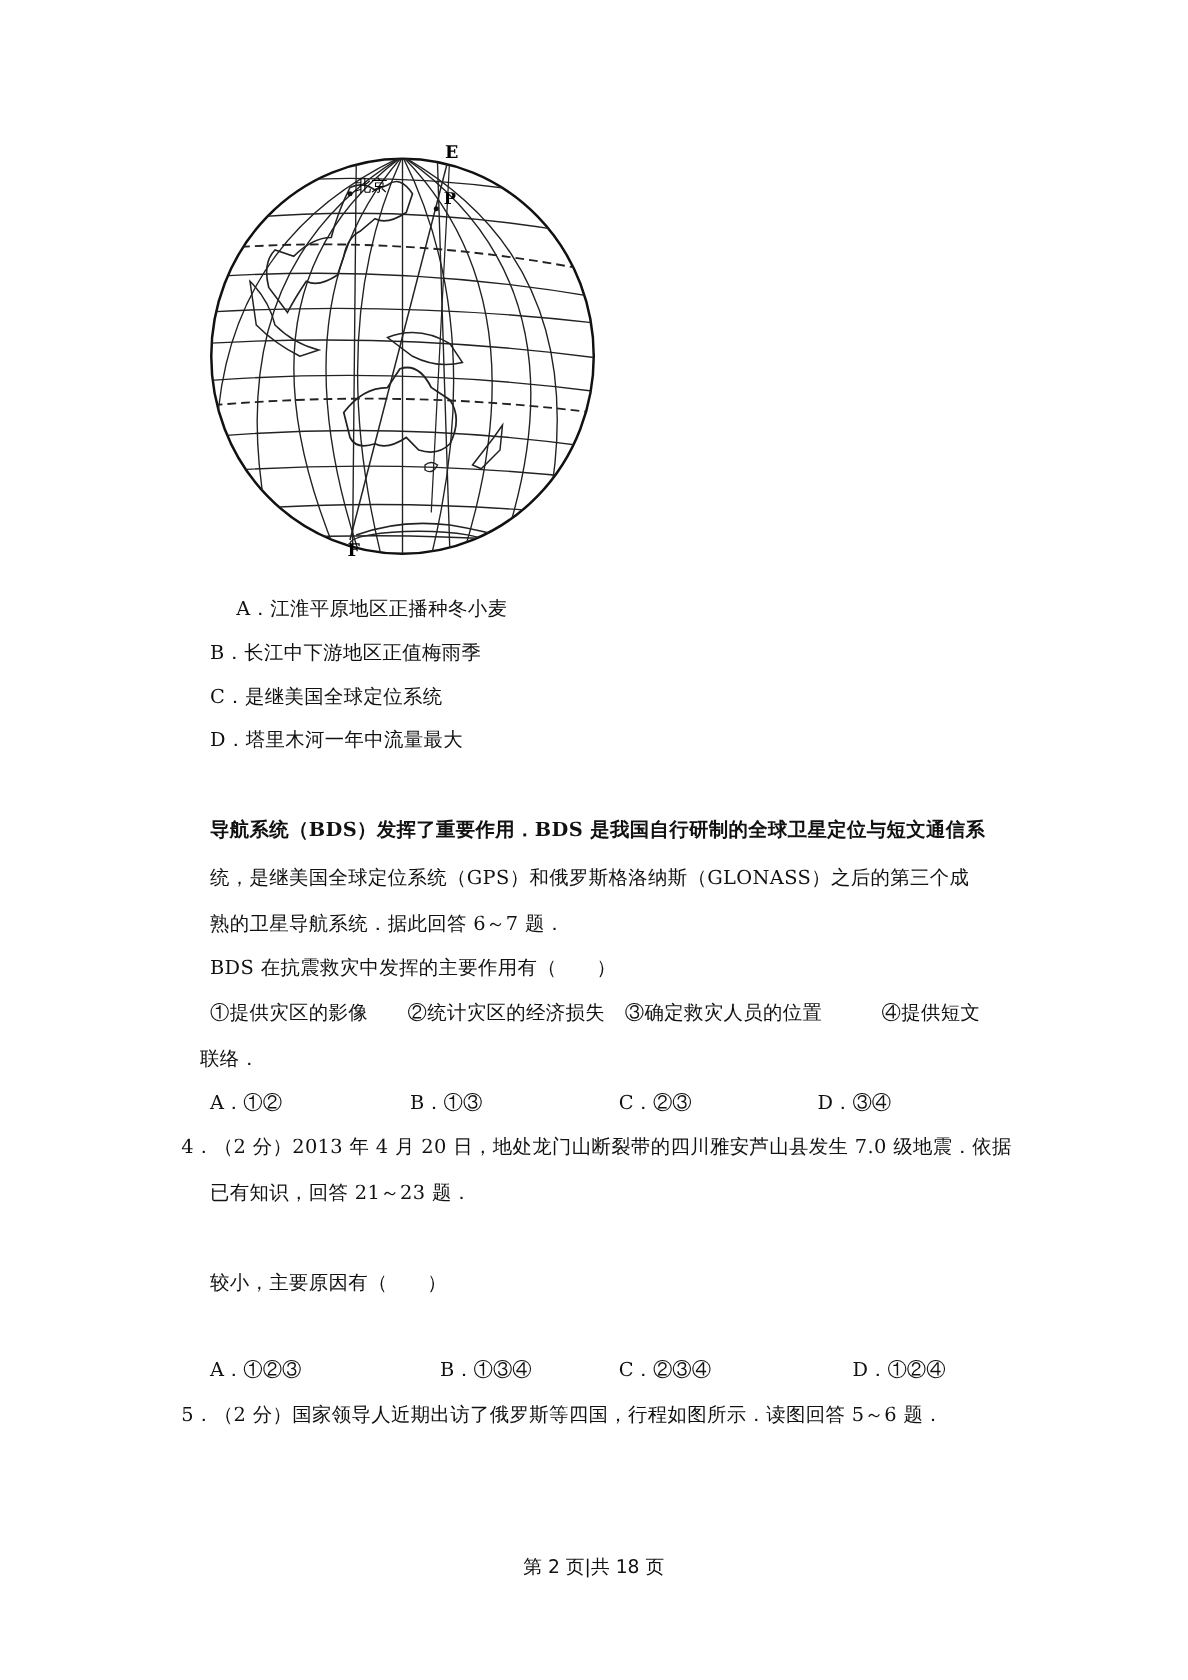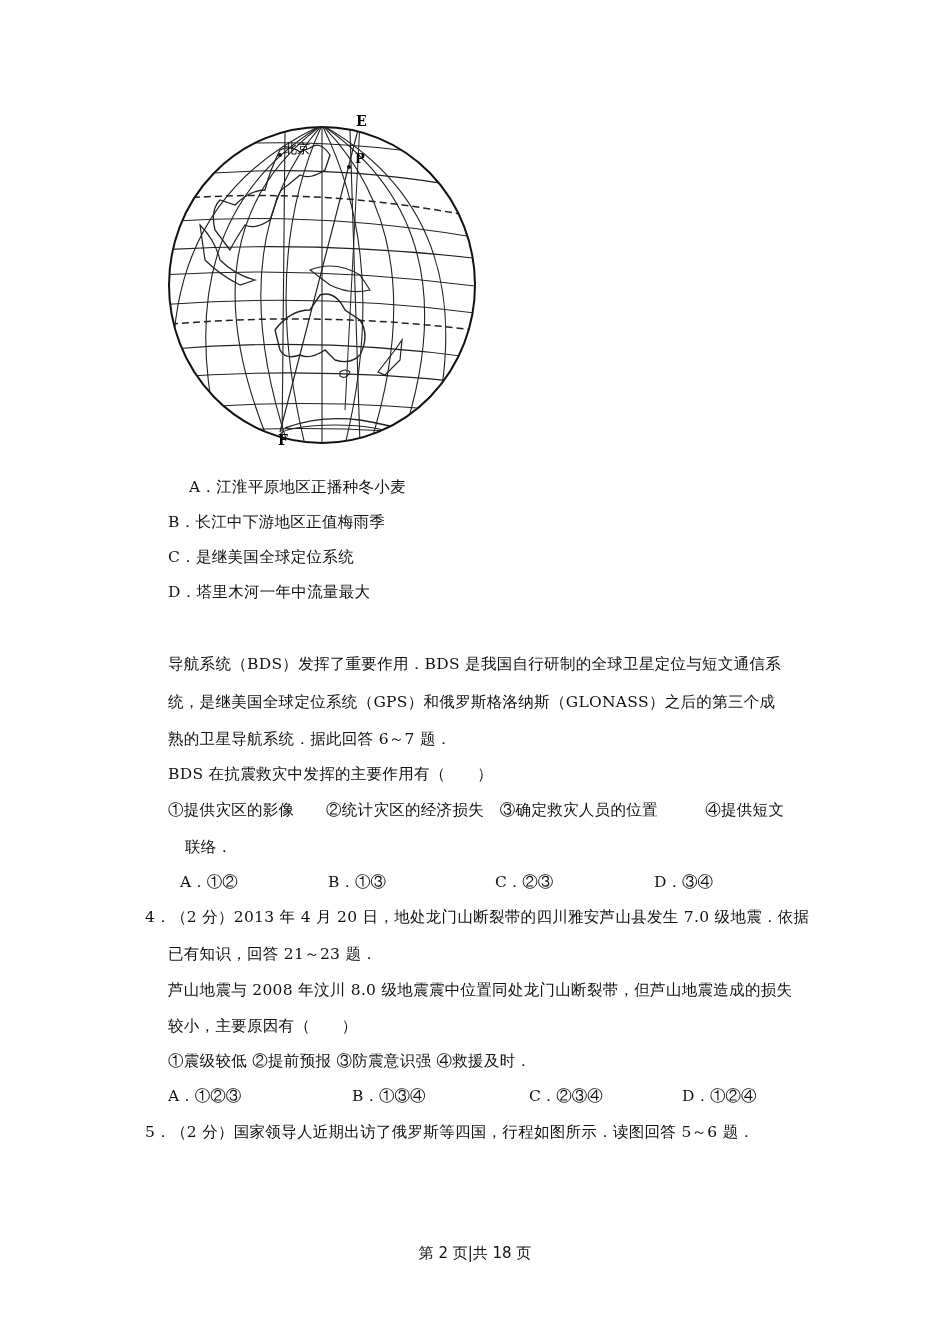--- a/index.html
+++ b/index.html
@@ -71,41 +71,39 @@
     <text x="124" y="43" font-size="13" font-family="DejaVu Serif, serif">北京</text>
     <circle cx="120" cy="45" r="2" fill="#111"></circle>
     <circle cx="189" cy="57" r="2" fill="#111"></circle>
   </svg>
 
   <div class="line" style="left:168px; top:477px;margin-left:21px;">A．江淮平原地区正播种冬小麦</div>
   <div class="line" style="left:168px; top:512px;">B．长江中下游地区正值梅雨季</div>
   <div class="line" style="left:168px; top:547px;">C．是继美国全球定位系统</div>
   <div class="line" style="left:168px; top:582px;">D．塔里木河一年中流量最大</div>
 
-  <div class="line" style="left:168px; top:654px;">导航系统（BDS）发挥了重要作用．BDS 是我国自行研制的全球卫星定位与短文通信系</div>
+  <div class="line" style="left:168px; top:654px;font-weight:bold;">导航系统（BDS）发挥了重要作用．BDS 是我国自行研制的全球卫星定位与短文通信系</div>
   <div class="line" style="left:168px; top:692px;">统，是继美国全球定位系统（GPS）和俄罗斯格洛纳斯（GLONASS）之后的第三个成</div>
   <div class="line" style="left:168px; top:729px;">熟的卫星导航系统．据此回答 6～7 题．</div>
   <div class="line" style="left:168px; top:800px;">①提供灾区的影像　　②统计灾区的经济损失　③确定救灾人员的位置　　　④提供短文</div>
   <div class="line" style="left:168px; top:764px;">BDS 在抗震救灾中发挥的主要作用有（　　）</div>
-  <div class="line" style="left:185px; top:837px;text-align:right;">联络．</div>
+  <div class="line" style="left:160px; top:837px;text-align:right;">联络．</div>
   <div class="opt-row" style="top:872px;">
-    <span style="left:12px;">A．①②</span>
+    <span style="left:0px;">A．①②</span>
     <span style="left:160px;">B．①③</span>
     <span style="left:327px;">C．②③</span>
     <span style="left:486px;">D．③④</span>
   </div>
 
   <div class="line" style="left:145px; top:907px;">4．（2 分）2013 年 4 月 20 日，地处龙门山断裂带的四川雅安芦山县发生 7.0 级地震．依据</div>
   <div class="line" style="left:168px; top:944px;">已有知识，回答 21～23 题．</div>
-  <div class="line" style="left:168px; top:980px;">芦山地震与 2008 年汶川 8.0 级地震震中位置同处龙门山断裂带，但芦山地震造成的损失</div>
   <div class="line" style="left:168px; top:1016px;">较小，主要原因有（　　）</div>
-  <div class="line" style="left:168px; top:1051px;">①震级较低 ②提前预报 ③防震意识强 ④救援及时．</div>
   <div class="opt-row" style="top:1086px;">
     <span style="left:0px;">A．①②③</span>
     <span style="left:160px;margin-left:24px;">B．①③④</span>
-    <span style="left:327px;margin-left:34px;">C．②③④</span>
+    <span style="left:327px;">C．②③④</span>
     <span style="left:514px;">D．①②④</span>
   </div>
 
   <div class="line" style="left:145px; top:1122px;">5．（2 分）国家领导人近期出访了俄罗斯等四国，行程如图所示．读图回答 5～6 题．</div>
 
   <div class="footer">第 2 页|共 18 页</div>
 </div>
 
 </body></html>

